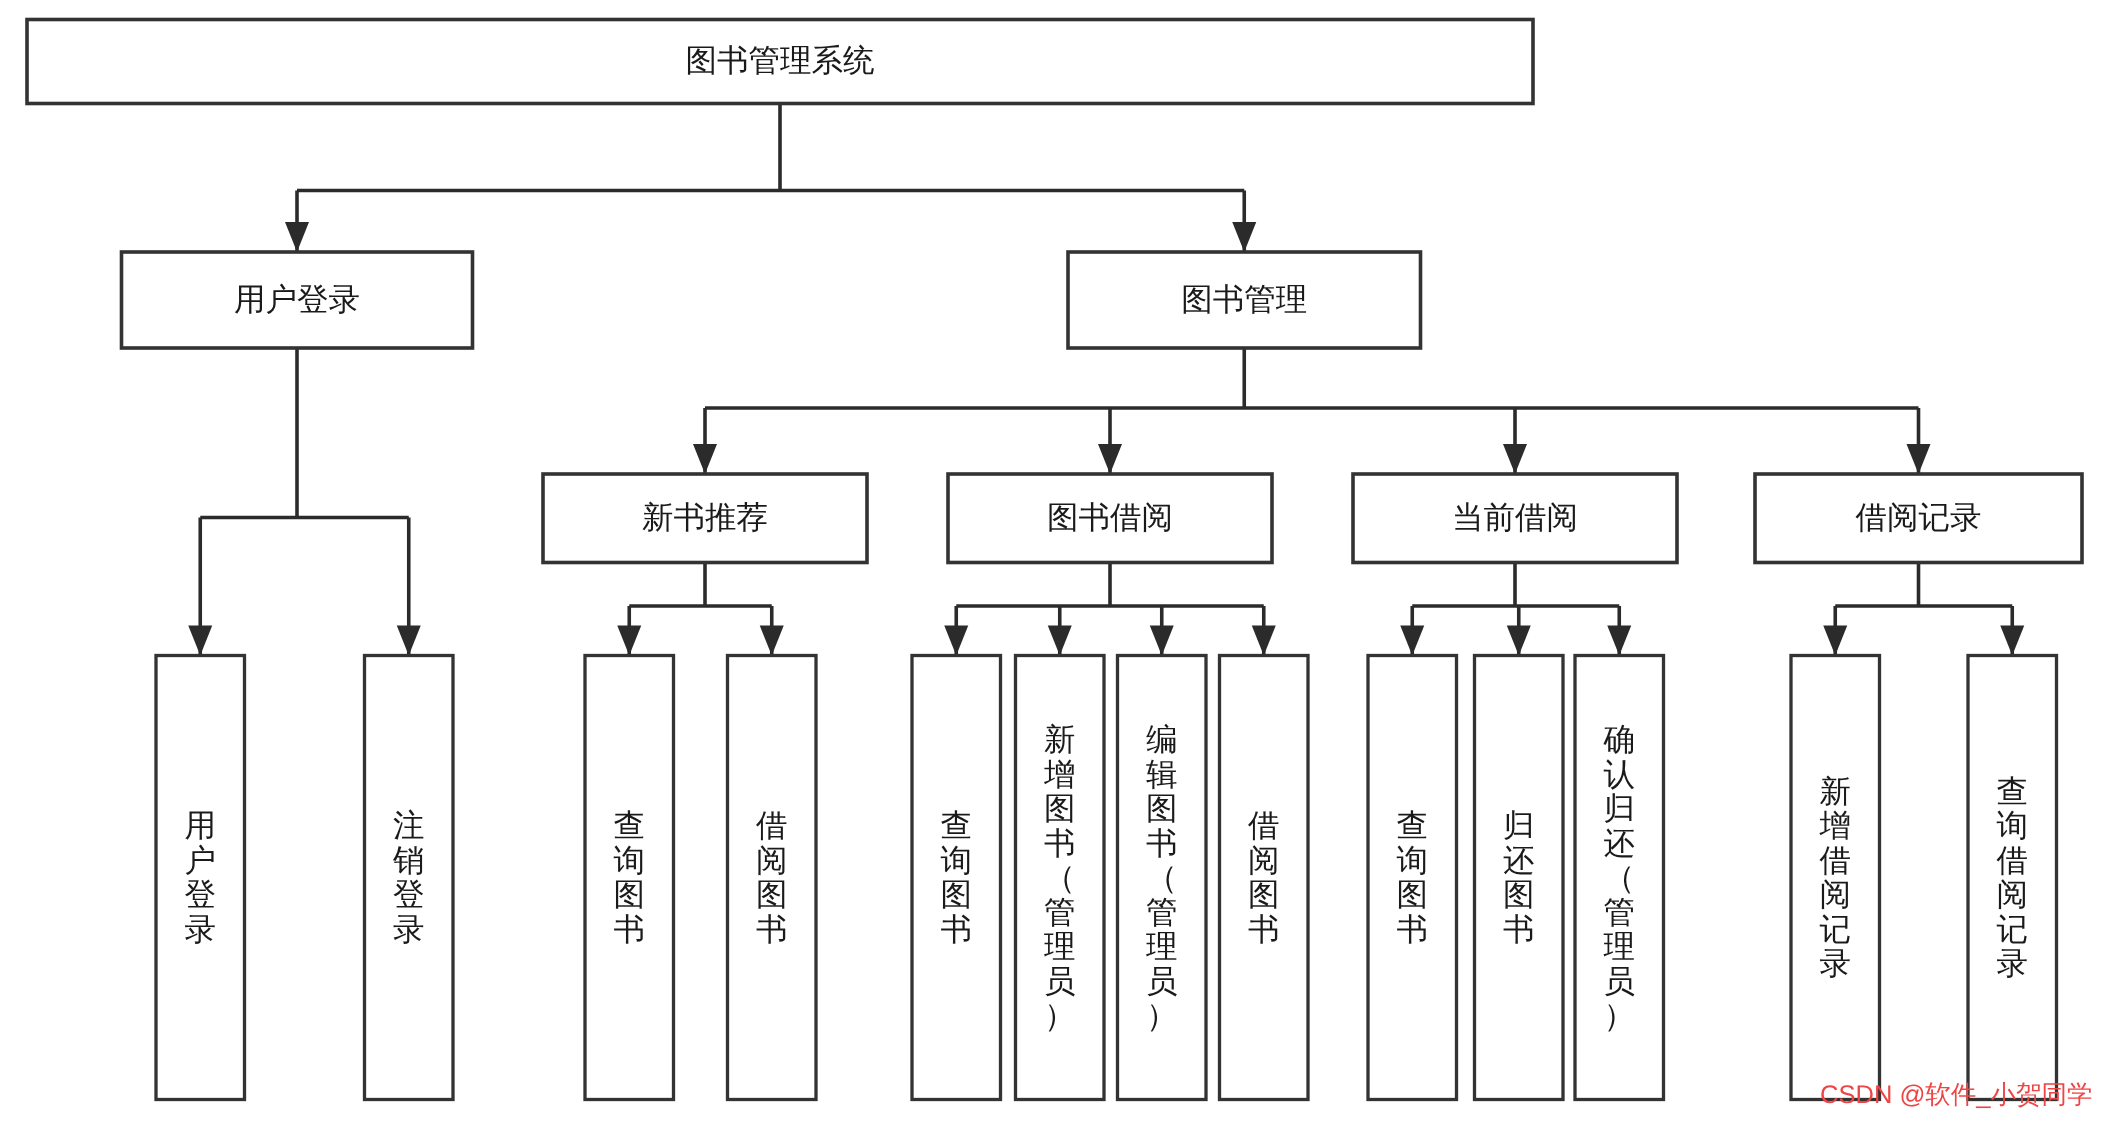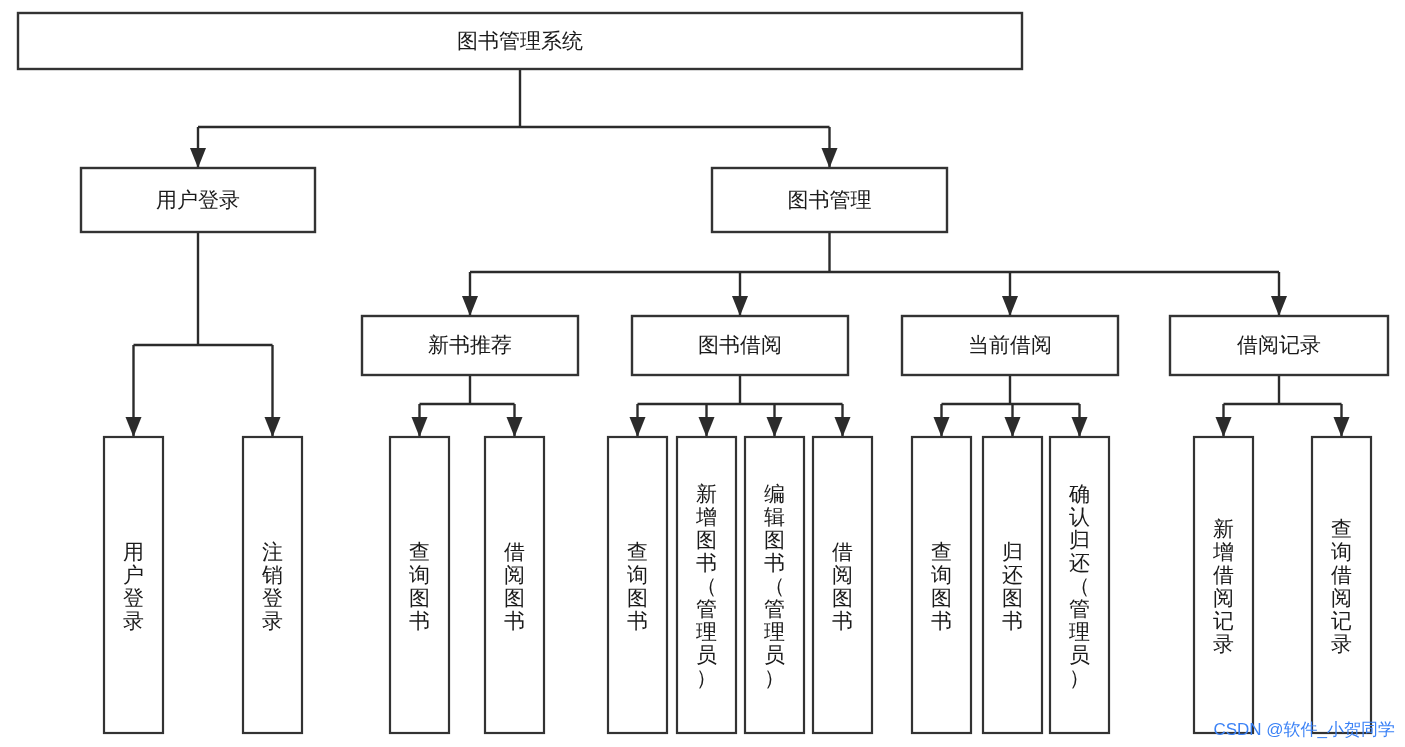--- a/index.html
+++ b/index.html
@@ -49,21 +49,21 @@
     fill: #1a1a1a;
     text-anchor: middle;
     dominant-baseline: middle;
   }
   .watermark {
     position: absolute;
     right: 10px;
     bottom: 6px;
     font-family: "Liberation Sans", "DejaVu Sans", sans-serif;
     font-size: 17px;
-    color: #3b82f6;
+    color: #ef4444;
     white-space: nowrap;
     pointer-events: none;
   }
 </style>
 </head>
 <body>
 
 <div id="diagram-root">
   <svg id="flow-svg" viewBox="0 0 1405 747">
     <g id="connectors-layer">

